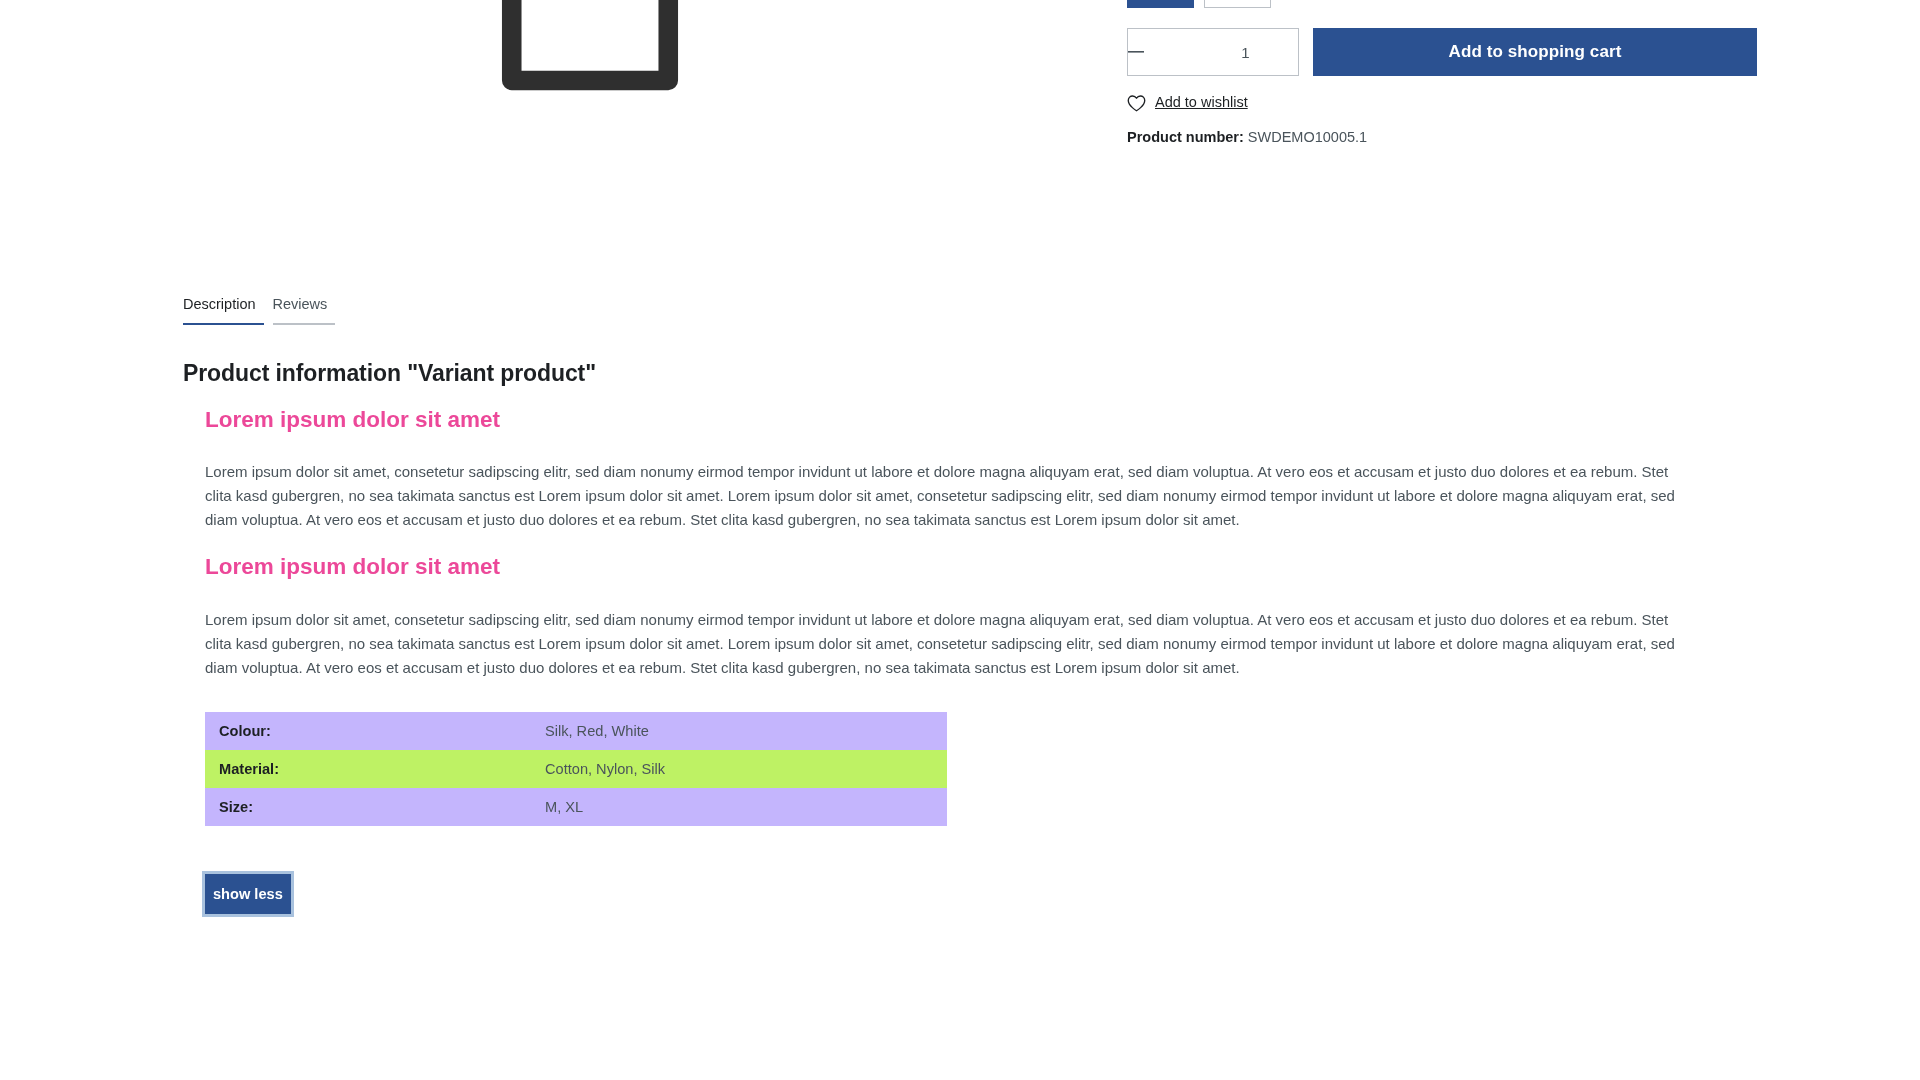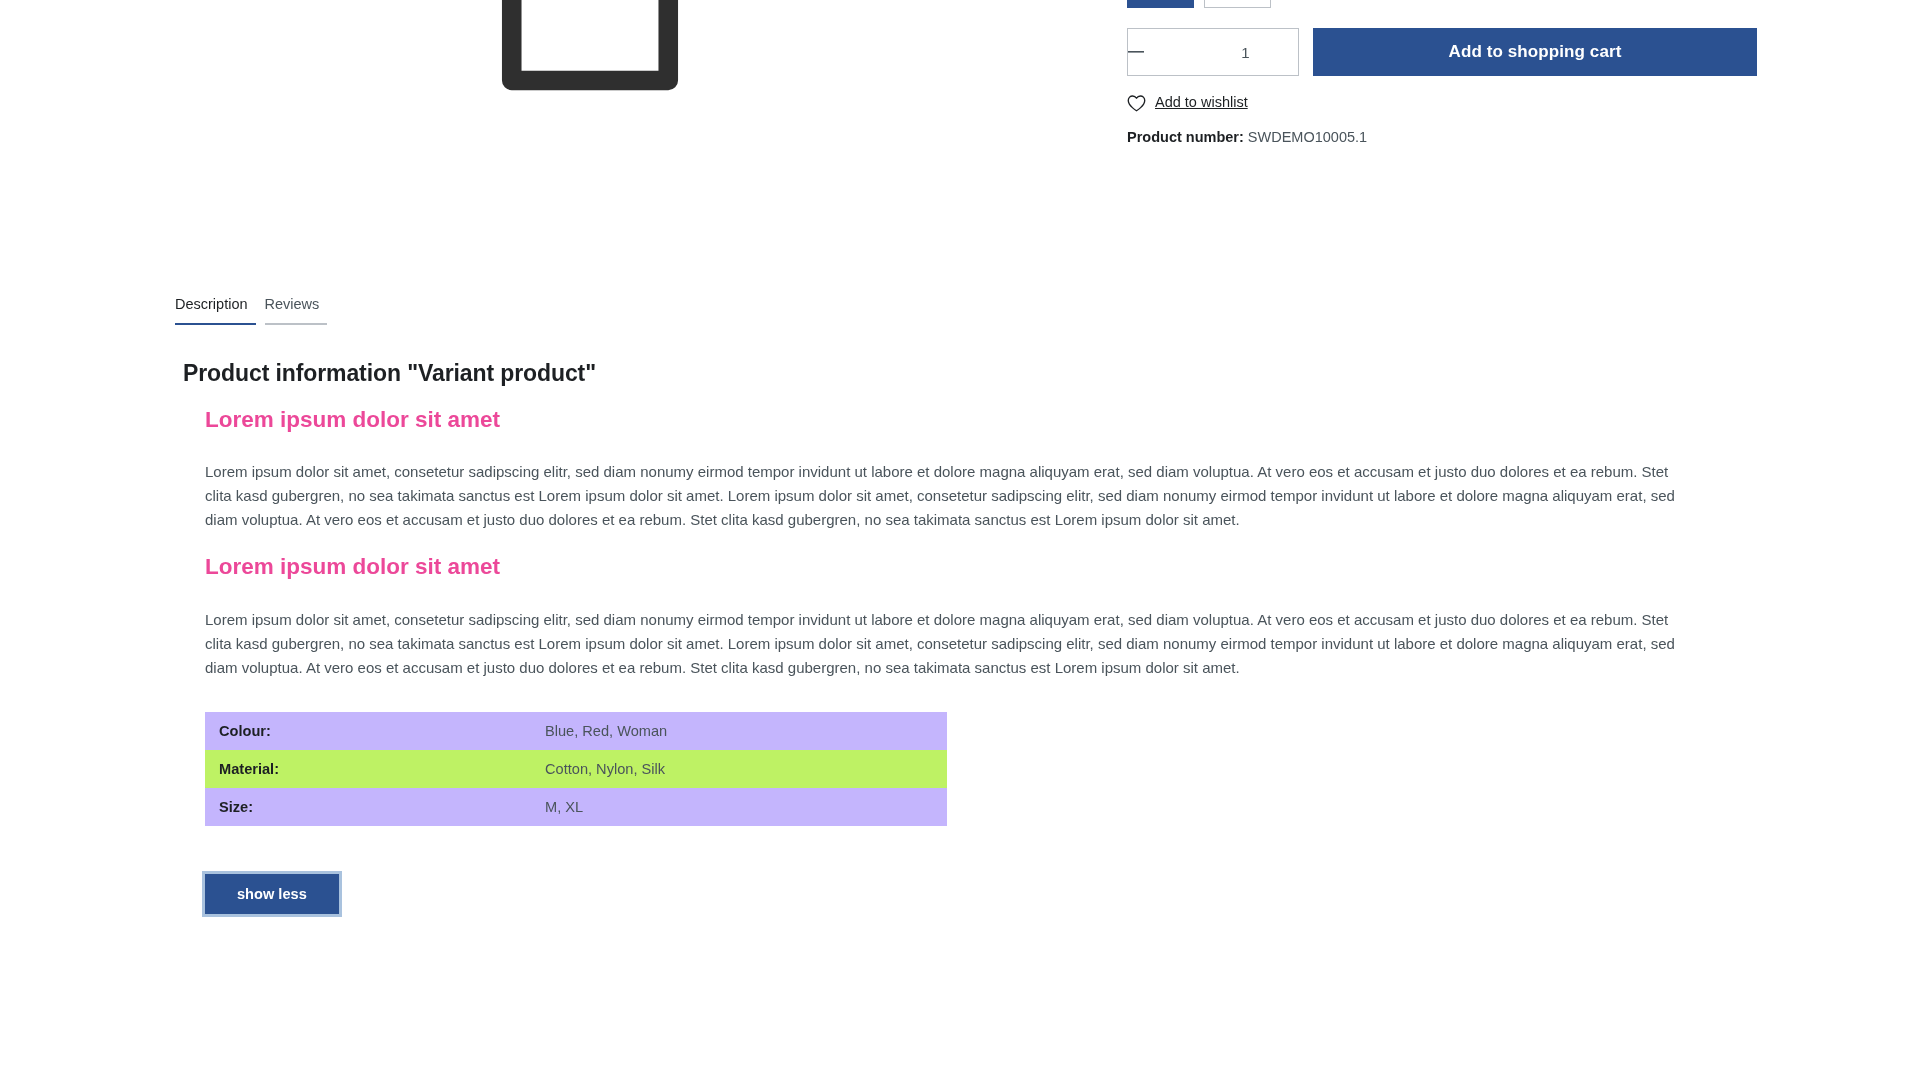--- a/index.html
+++ b/index.html
@@ -147,21 +147,21 @@
     color: #4a545b;
   }
   .product-number .pn-label {
     font-weight: bold;
     color: #1d2023;
   }
 
   
   .tabs {
     position: absolute;
-    left: 175px;
+    left: 183px;
     top: 296px;
     display: flex;
     gap: 0;
   }
   .tab {
     font-size: 14.5px;
     color: #4a545b;
     padding: 0 8px 11px 0;
     margin-right: 9px;
     border-bottom: 2px solid #bcc1c7;
@@ -238,21 +238,21 @@
     padding-left: 0;
   }
   .show-less-btn {
     background: #2b5191;
     color: #ffffff;
     border: 1px solid #2b5191;
     outline: 3px solid #a9c2de;
     outline-offset: 0px;
     font-size: 14.6px;
     font-weight: bold;
-    padding: 11px 31px;
+    padding: 11px 7px;
     cursor: pointer;
     font-family: "Liberation Sans", sans-serif;
   }
 </style>
 </head>
 <body>
 
 <div class="page">
 
   <div class="gallery">
@@ -316,21 +316,21 @@
       <p class="body-text">Lorem ipsum dolor sit amet, consetetur sadipscing elitr, sed diam nonumy eirmod tempor invidunt ut labore et dolore magna aliquyam erat, sed diam voluptua. At vero eos et accusam et justo duo dolores et ea rebum. Stet clita kasd gubergren, no sea takimata sanctus est Lorem ipsum dolor sit amet. Lorem ipsum dolor sit amet, consetetur sadipscing elitr, sed diam nonumy eirmod tempor invidunt ut labore et dolore magna aliquyam erat, sed diam voluptua. At vero eos et accusam et justo duo dolores et ea rebum. Stet clita kasd gubergren, no sea takimata sanctus est Lorem ipsum dolor sit amet.</p>
 
       <h3 class="sub-heading second">Lorem ipsum dolor sit amet</h3>
 
       <p class="body-text">Lorem ipsum dolor sit amet, consetetur sadipscing elitr, sed diam nonumy eirmod tempor invidunt ut labore et dolore magna aliquyam erat, sed diam voluptua. At vero eos et accusam et justo duo dolores et ea rebum. Stet clita kasd gubergren, no sea takimata sanctus est Lorem ipsum dolor sit amet. Lorem ipsum dolor sit amet, consetetur sadipscing elitr, sed diam nonumy eirmod tempor invidunt ut labore et dolore magna aliquyam erat, sed diam voluptua. At vero eos et accusam et justo duo dolores et ea rebum. Stet clita kasd gubergren, no sea takimata sanctus est Lorem ipsum dolor sit amet.</p>
 
       <table class="props-table">
         <tbody>
           <tr class="odd">
             <td class="prop-label">Colour:</td>
-            <td>Blue, Red, Woman</td>
+            <td>Silk, Red, White</td>
           </tr>
           <tr class="even">
             <td class="prop-label">Material:</td>
             <td>Cotton, Nylon, Silk</td>
           </tr>
           <tr class="odd">
             <td class="prop-label">Size:</td>
             <td>M, XL</td>
           </tr>
         </tbody>

